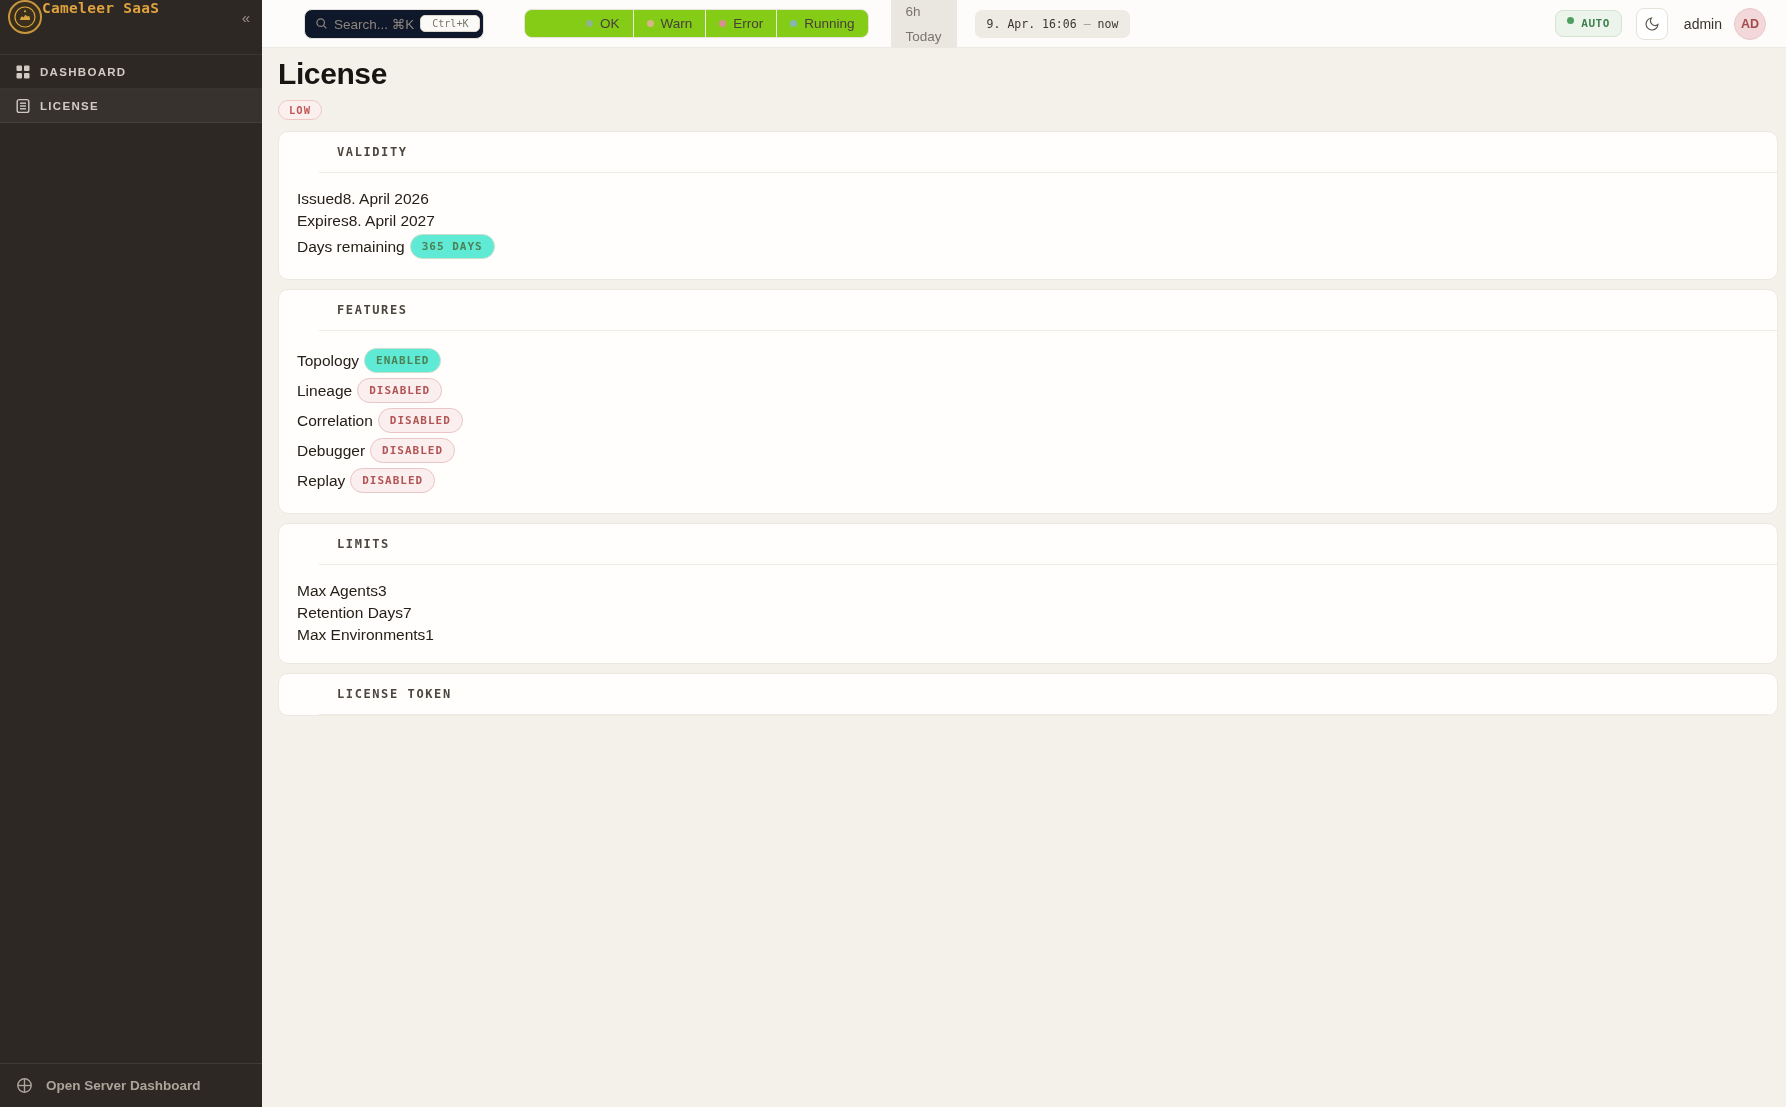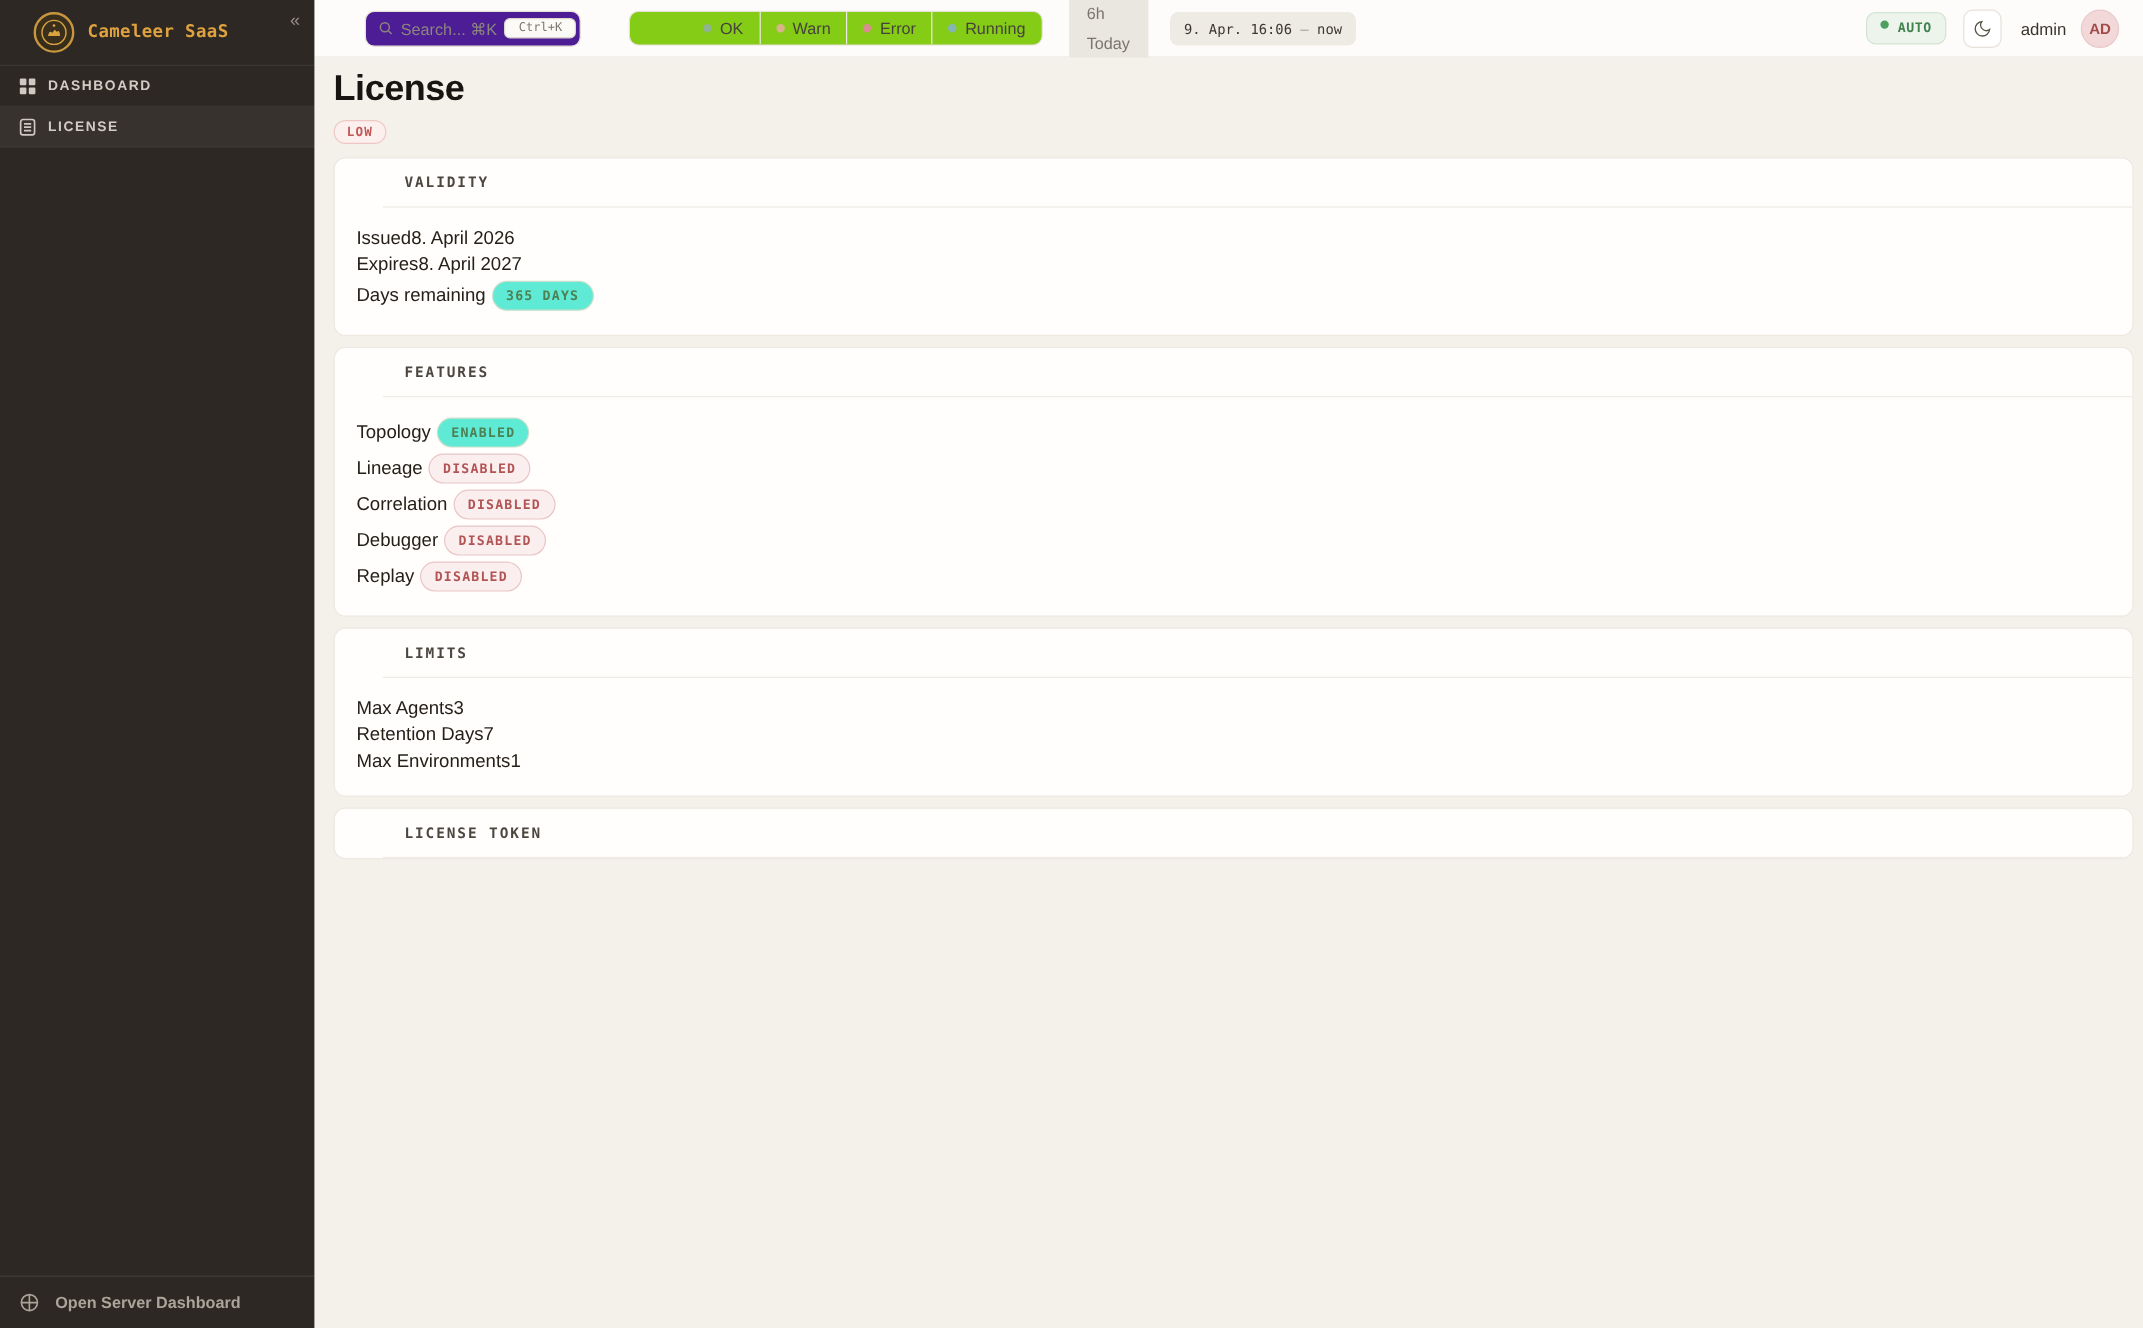--- a/index.html
+++ b/index.html
@@ -11,22 +11,22 @@
     color:#262019;
   }
 
   
   .sidebar {
     width:262px; min-width:262px; height:1107px;
     background:#2d2823; color:#d6d0c9;
     display:flex; flex-direction:column; position:relative;
   }
   .sb-header {
-    height:55px; display:flex; align-items:center; gap:11px;
-    padding:0 28px; border-bottom:1px solid rgba(255,255,255,0.07);
+    height:55px; display:flex; 
+    padding:0 8px; border-bottom:1px solid rgba(255,255,255,0.07);
     position:relative;
   }
   .logo {
     width:34px; height:34px; border-radius:50%;
     background:radial-gradient(circle at 50% 42%, #3a2f1c 55%, #2b2315 100%);
     border:2px solid #c8963e;
     display:flex; align-items:center; justify-content:center; flex:none;
   }
   .app-title {
     font-family:"DejaVu Sans Mono", monospace;
@@ -56,21 +56,21 @@
   
   .main { flex:1; display:flex; flex-direction:column; height:1107px; }
 
   .topbar {
     height:48px; min-height:48px; background:#fdfcfa;
     border-bottom:1px solid #eceae2;
     display:flex; align-items:center;
     padding:0 20px 0 42px; gap:10px;
   }
   .searchbox {
-    width:180px; height:30px; background:#4c1d95;
+    width:180px; height:30px; background:#0f172a;
     border:1px solid #e7e2d9; border-radius:8px;
     display:flex; align-items:center; gap:6px;
     padding:0 6px 0 10px; color:#8d867d; font-size:13.5px; cursor:text;
   }
   .searchbox svg { width:13px; height:13px; flex:none; }
   .search-text { white-space:nowrap; }
   .kbd {
     margin-left:auto; background:#fbfaf7; border:1px solid #ddd7cd;
     border-radius:5px; font-family:"DejaVu Sans Mono", monospace;
     font-size:10px; color:#7c766d; padding:2px 11px;

